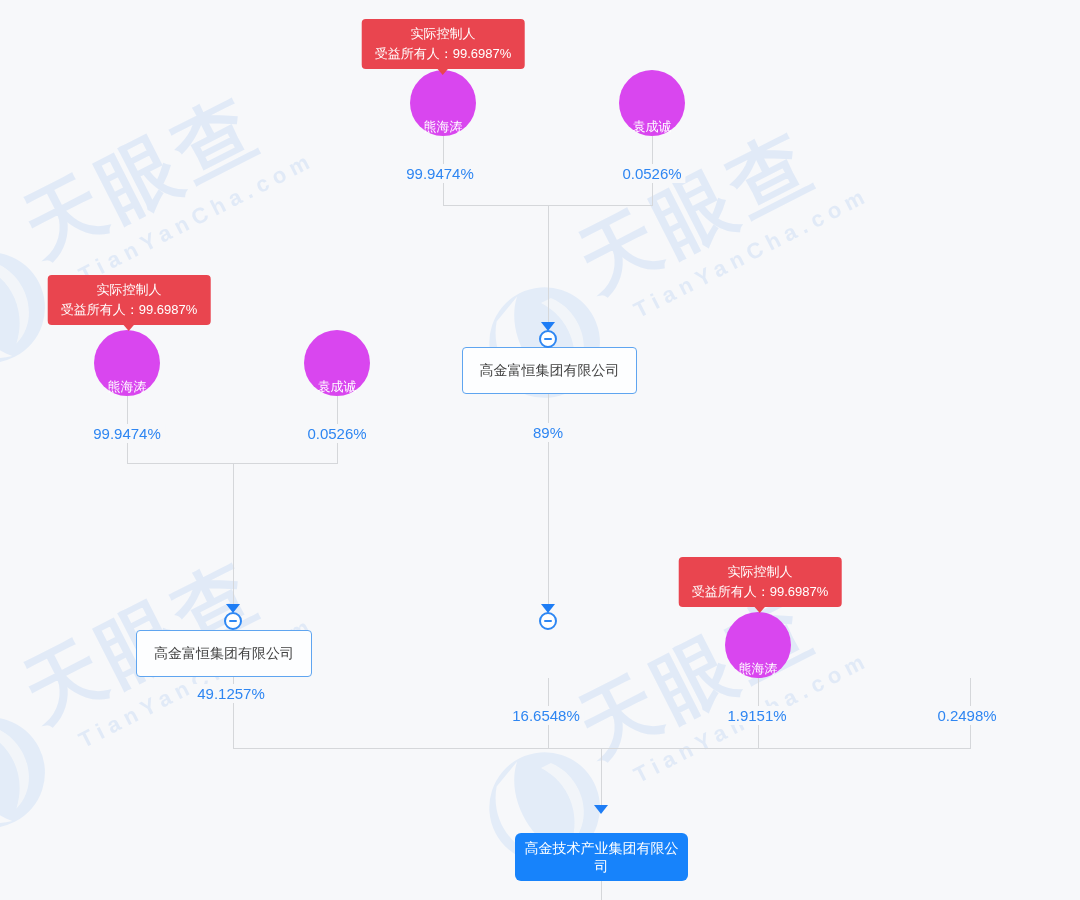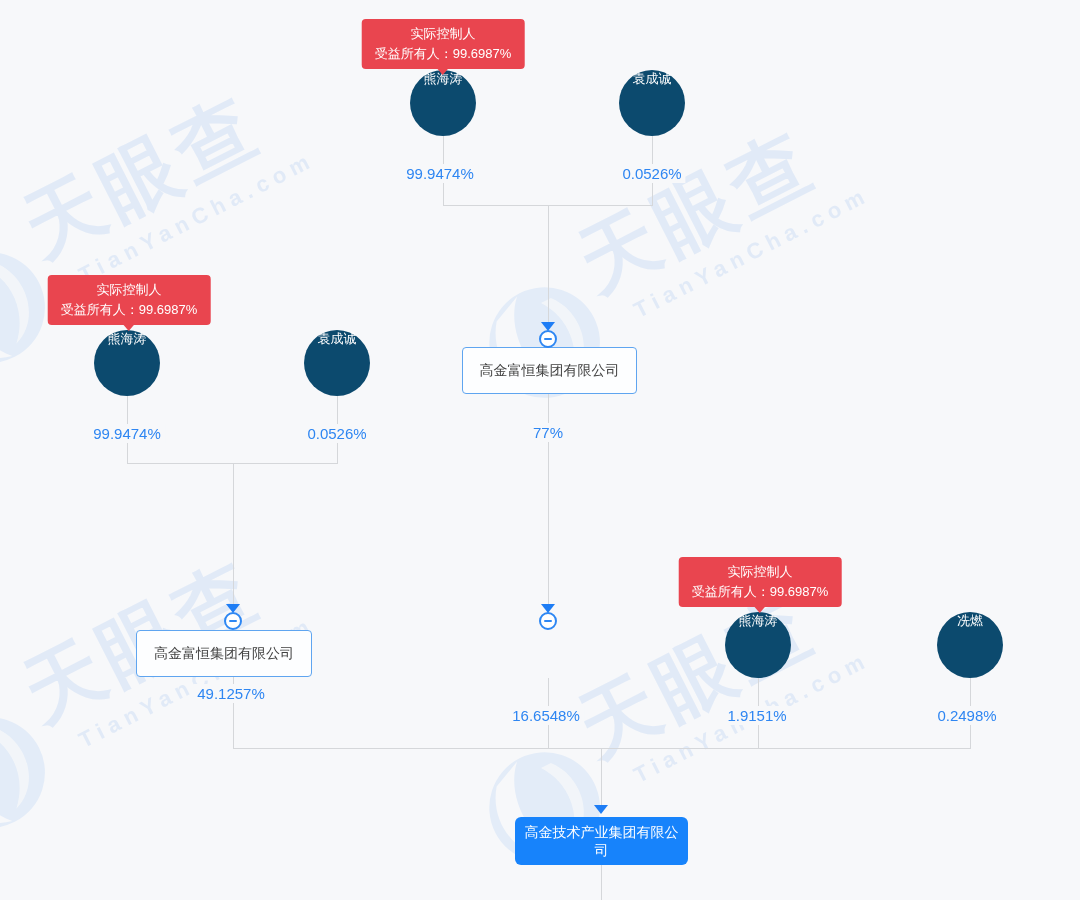--- a/index.html
+++ b/index.html
@@ -37,35 +37,35 @@
   .collapse{
     position:absolute;width:18px;height:18px;box-sizing:border-box;
     border:2px solid #2e87f3;border-radius:50%;background:#fff;z-index:3;
     display:flex;align-items:center;justify-content:center;
   }
   .collapse i{display:block;width:8px;height:2px;background:#2e87f3;border-radius:1px;}
 
   
   .person{
     position:absolute;width:66px;height:66px;border-radius:50%;
-    background:#0c4a6e;color:#fff;z-index:2;
-    display:flex;align-items:flex-start;justify-content:center;
+    background:#d946ef;color:#fff;z-index:2;
+    display:flex;align-items:flex-end;justify-content:center;
     font-size:13px;cursor:pointer;
   }
 
   
   .company{
     position:absolute;box-sizing:border-box;z-index:2;
     background:#fdfeff;border:1px solid #5fa5f0;border-radius:4px;
     color:#404040;font-size:14px;line-height:1.3;
     display:flex;align-items:center;justify-content:center;text-align:center;
     padding:3px 6px;cursor:pointer;
   }
   .company.root{
-    background:#1783fb;border:none;color:#fff;border-radius:6px;
+    background:#1783fb;border:none;color:#fff;border-radius:6px;margin-top:16px;
   }
 
   
   .pct{
     position:absolute;transform:translateX(-50%);z-index:2;
     color:#2e86f2;font-size:15px;background:#f7f8fa;padding:1px 4px;white-space:nowrap;
   }
 
   
   .badge{
@@ -186,29 +186,26 @@
   </div>
   <div class="person" style="left:94px;top:330px;">
     <span>熊海涛</span>
   </div>
   <div class="person" style="left:304px;top:330px;">
     <span>袁成诚</span>
   </div>
   <div class="person" style="left:725px;top:612px;">
     <span>熊海涛</span>
   </div>
-  <div class="person" style="left:937px;top:612px;">
-    <span>冼燃</span>
-  </div>
 
   <div class="pct" style="left:440px;top:164px;">99.9474%</div>
   <div class="pct" style="left:652px;top:164px;">0.0526%</div>
   <div class="pct" style="left:127px;top:424px;">99.9474%</div>
   <div class="pct" style="left:337px;top:424px;">0.0526%</div>
-  <div class="pct" style="left:548px;top:423px;">77%</div>
+  <div class="pct" style="left:548px;top:423px;">89%</div>
   <div class="pct" style="left:231px;top:684px;">49.1257%</div>
   <div class="pct" style="left:546px;top:706px;">16.6548%</div>
   <div class="pct" style="left:757px;top:706px;">1.9151%</div>
   <div class="pct" style="left:967px;top:706px;text-align:center;">0.2498%</div>
 
   <div class="company" style="left:462px;top:347px;width:175px;height:47px;">
     <span>高金富恒集团有限公司</span>
   </div>
   <div class="company" style="left:136px;top:630px;width:176px;height:47px;">
     <span>高金富恒集团有限公司</span>

